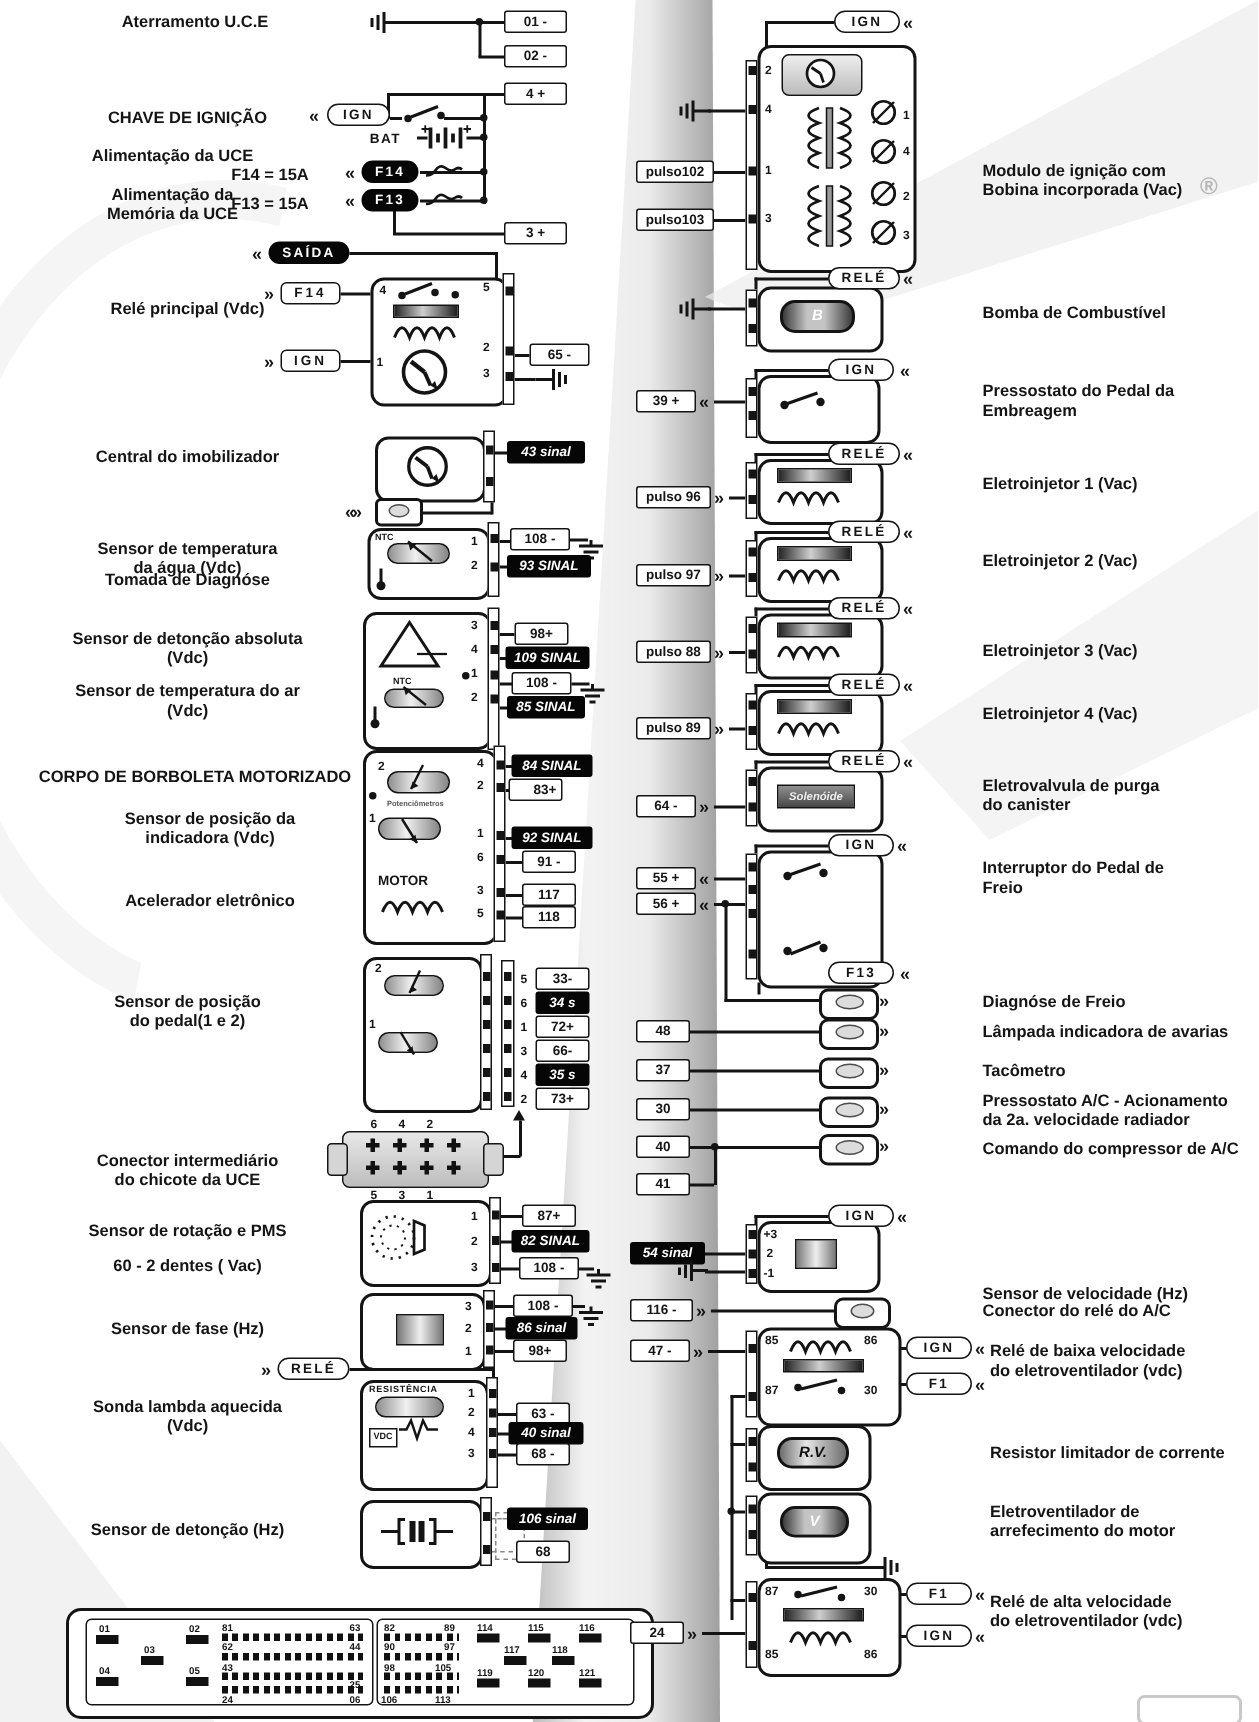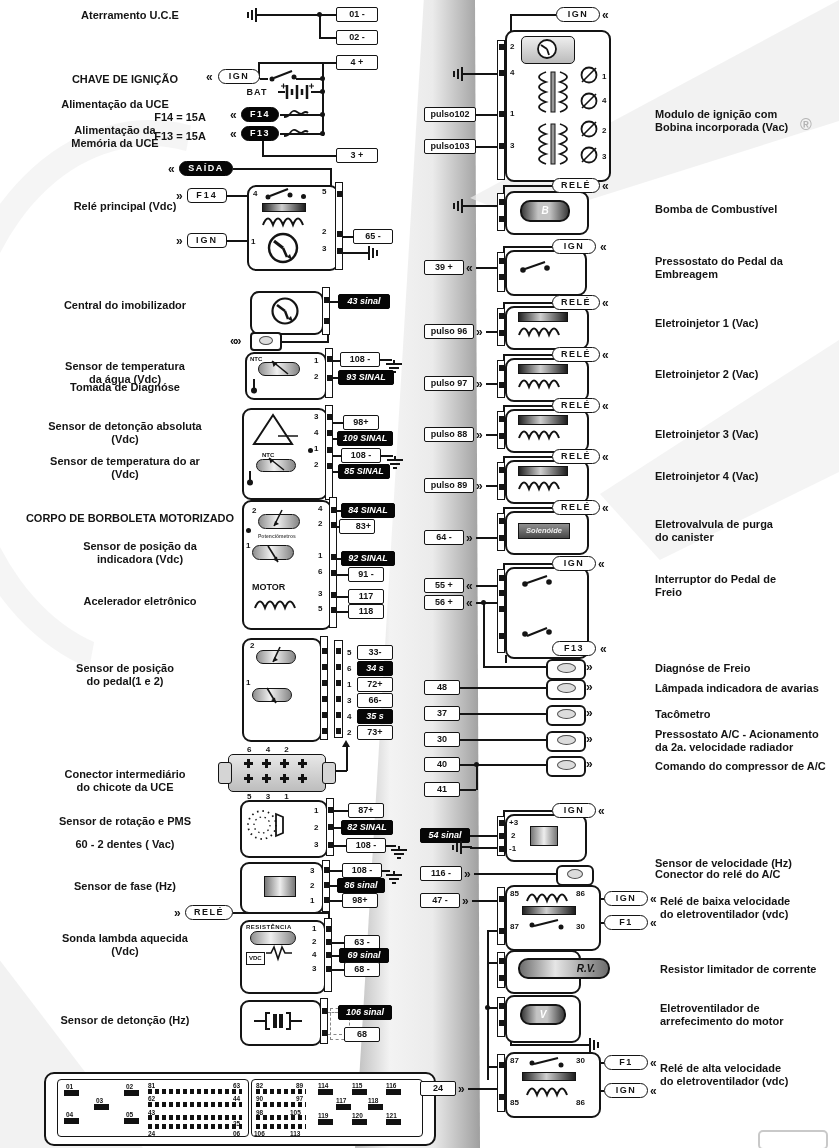--- a/index.html
+++ b/index.html
@@ -435,21 +435,21 @@
   <div class="n" style="left:312px;top:950px;">4</div>
   <div class="n" style="left:312px;top:964px;">3</div>
   <div class="st" style="left:324px;top:918px;height:74px;"></div>
   <div class="sq" style="left:326px;top:926px;"></div>
   <div class="sq" style="left:326px;top:939px;"></div>
   <div class="sq" style="left:326px;top:952px;"></div>
   <div class="sq" style="left:326px;top:966px;"></div>
   <div class="w" style="left:332px;top:942px;width:12px;"></div>
   <div class="pin" style="left:344px;top:935px;width:36px;">63 -</div>
   <div class="w" style="left:332px;top:955px;width:8px;"></div>
-  <div class="pin dk" style="left:339px;top:948px;width:50px;">69 sinal</div>
+  <div class="pin dk" style="left:339px;top:948px;width:50px;">40 sinal</div>
   <div class="w" style="left:332px;top:969px;width:12px;"></div>
   <div class="pin" style="left:344px;top:962px;width:36px;">68 -</div>
 
   <div class="llab" style="left:15px;top:1014px;width:220px;">Sensor de detonção (Hz)</div>
   <div class="cb" style="left:240px;top:1000px;width:78px;height:42px;"></div>
   <svg width="48" height="22" style="left:254px;top:1010px;">
       <path d="M0 11 H12 M36 11 H48" stroke="#141414" stroke-width="2"></path>
       <path d="M16 3 h-4 v16 h4 M32 3 h4 v16 h-4" fill="none" stroke="#141414" stroke-width="2"></path>
       <rect x="19" y="4" width="4" height="14" fill="#141414"></rect>
       <rect x="25" y="4" width="4" height="14" fill="#141414"></rect>
@@ -834,21 +834,21 @@
   <div class="rlab" style="left:660px;top:895px;width:176px;">Relé de baixa velocidade</div>
   <div class="rlab" style="left:660px;top:908px;width:176px;">do eletroventilador (vdc)</div>
   <div class="v" style="left:487px;top:930px;height:150px;"></div>
   <div class="w" style="left:487px;top:930px;width:10px;"></div>
 
   <div class="cb" style="left:505px;top:950px;width:72px;height:40px;"></div>
   <div class="st" style="left:497px;top:952px;height:36px;"></div>
   <div class="sq" style="left:499px;top:958px;"></div>
   <div class="sq" style="left:499px;top:975px;"></div>
   <div class="w" style="left:487px;top:962px;width:10px;"></div>
-  <div class="bomb lt" style="left:518px;top:958px;width:44px;height:17px;line-height:17px;padding-left:44px;">R.V.</div>
+  <div class="bomb lt" style="left:518px;top:958px;width:44px;height:17px;line-height:17px;">R.V.</div>
   <div class="rlab" style="left:660px;top:963px;width:176px;">Resistor limitador de corrente</div>
 
   <div class="cb" style="left:505px;top:995px;width:72px;height:44px;"></div>
   <div class="st" style="left:497px;top:997px;height:40px;"></div>
   <div class="sq" style="left:499px;top:1003px;"></div>
   <div class="sq" style="left:499px;top:1020px;"></div>
   <div class="w" style="left:487px;top:1007px;width:10px;"></div>
   <div class="dot" style="left:485px;top:1005px;"></div>
   <div class="bomb" style="left:520px;top:1004px;width:42px;height:17px;line-height:17px;">V</div>
   <div class="w" style="left:510px;top:1044px;width:70px;"></div>

